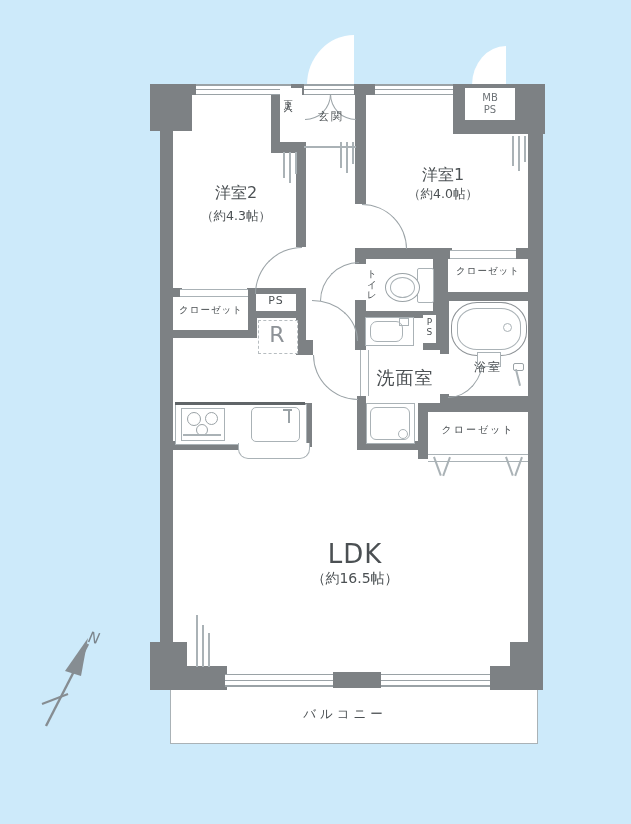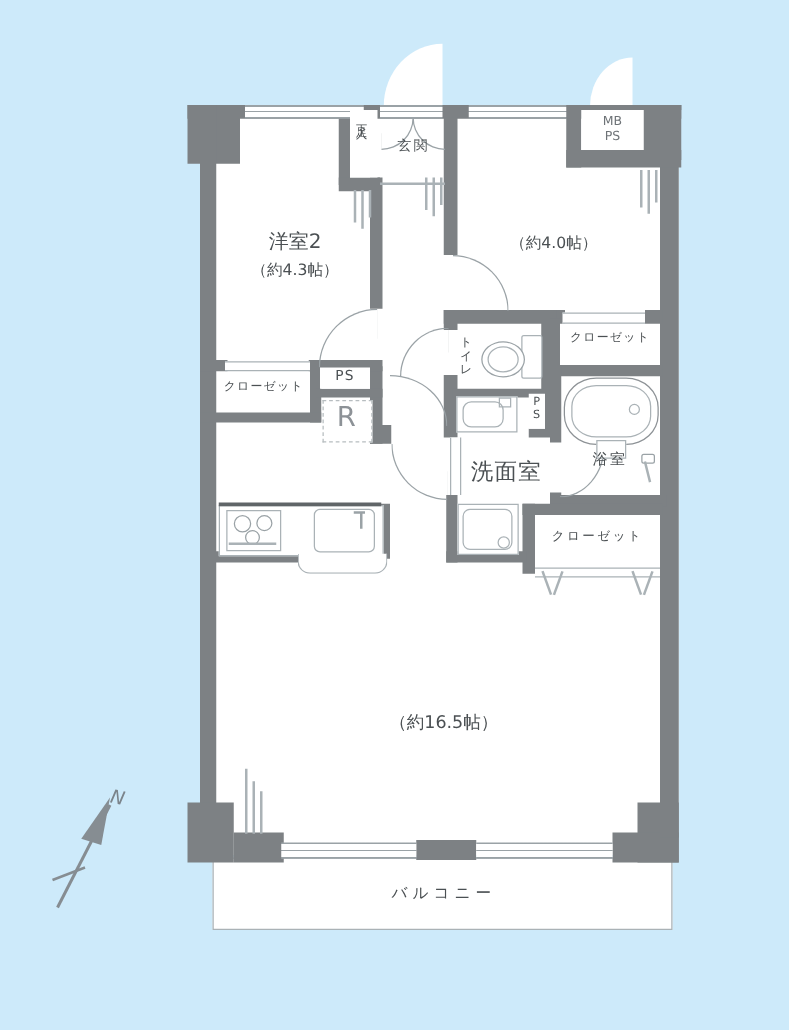--- a/index.html
+++ b/index.html
@@ -158,22 +158,24 @@
   <i style="left:451px;top:302px;width:74px;height:52px;border:1.4px solid #8d9296;border-radius:26px/24px;background:#fff"></i>
   <i style="left:457px;top:308px;width:62px;height:40px;border:1px solid var(--thin);border-radius:20px/17px"></i>
   <i style="left:503px;top:323px;width:7px;height:7px;border:1px solid var(--thin);border-radius:50%"></i>
   <i class="thinbox" style="left:477px;top:352px;width:22px;height:13px"></i>
   <i style="left:513px;top:363px;width:9px;height:6px;border:1px solid var(--line);border-radius:2px"></i>
   <i style="left:517px;top:369px;width:1.5px;height:17px;background:var(--thin);transform:rotate(-14deg)"></i>
 
   <div class="lbl" style="left:176px;top:184px;width:120px;font-size:16px">洋室2</div>
   <div class="lbl" style="left:176px;top:209px;width:120px;font-size:12.5px">（約4.3帖）</div>
 
+  <div class="lbl" style="left:383px;top:166px;width:120px;font-size:16px">洋室1</div>
   <div class="lbl" style="left:383px;top:187px;width:120px;font-size:12.5px">（約4.0帖）</div>
 
+  <div class="lbl" style="left:295px;top:540px;width:120px;font-size:26px;letter-spacing:1px">LDK</div>
   <div class="lbl" style="left:295px;top:570px;width:120px;font-size:14px">（約16.5帖）</div>
 
   <div class="lbl" style="left:306px;top:111px;width:50px;font-size:11px;letter-spacing:2px">玄関</div>
   <div class="lbl v" style="left:283px;top:93px;font-size:9px;letter-spacing:1px">下足入</div>
 
   <div class="lbl" style="left:465px;top:92px;width:50px;font-size:10px;color:#6e7377">
     <span>MB</span><br>
     <span>PS</span>
   </div>
 
@@ -182,21 +184,21 @@
   <div class="lbl" style="left:460px;top:361px;width:56px;font-size:12px;letter-spacing:2px">浴室</div>
 
   <div class="lbl" style="left:172px;top:305px;width:78px;font-size:9.5px;letter-spacing:1px">クローゼット</div>
   <div class="lbl" style="left:447px;top:266px;width:82px;font-size:9.5px;letter-spacing:1px">クローゼット</div>
   <div class="lbl" style="left:428px;top:424px;width:100px;font-size:10px;letter-spacing:2px">クローゼット</div>
 
   <div class="lbl" style="left:256px;top:295px;width:40px;font-size:11px;letter-spacing:1px">PS</div>
   <div class="lbl v" style="left:424px;top:317px;font-size:9px">PS</div>
   <div class="lbl" style="left:258px;top:322px;width:38px;font-size:22px;color:#8d9297">R</div>
 
-  <div class="lbl" style="left:270px;top:707px;width:170px;font-size:12.5px;letter-spacing:4px">バルコニー</div>
+  <div class="lbl" style="left:260px;top:707px;width:170px;font-size:12.5px;letter-spacing:4px">バルコニー</div>
 
   <svg style="position:absolute;left:30px;top:624px" width="70" height="110" viewBox="0 0 70 110">
     <line x1="16" y1="102" x2="58" y2="20" stroke="#868d92" stroke-width="2.4"></line>
     <polygon points="58,14 35,47 51,52" fill="#868d92"></polygon>
     <line x1="12" y1="80" x2="38" y2="70" stroke="#868d92" stroke-width="2"></line>
   </svg>
   <div class="lbl" style="left:84px;top:630px;width:20px;font-size:15px;font-style:italic;color:#7b848b;transform:rotate(12deg)">N</div>
 
 </div>
 

